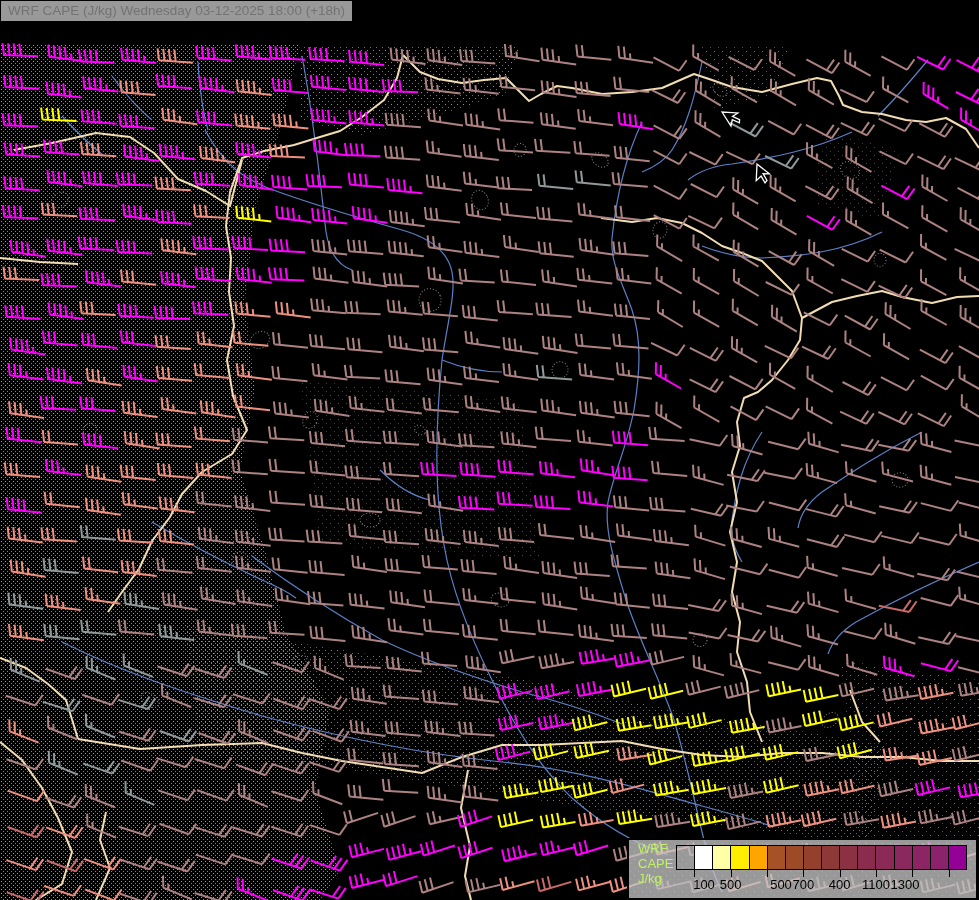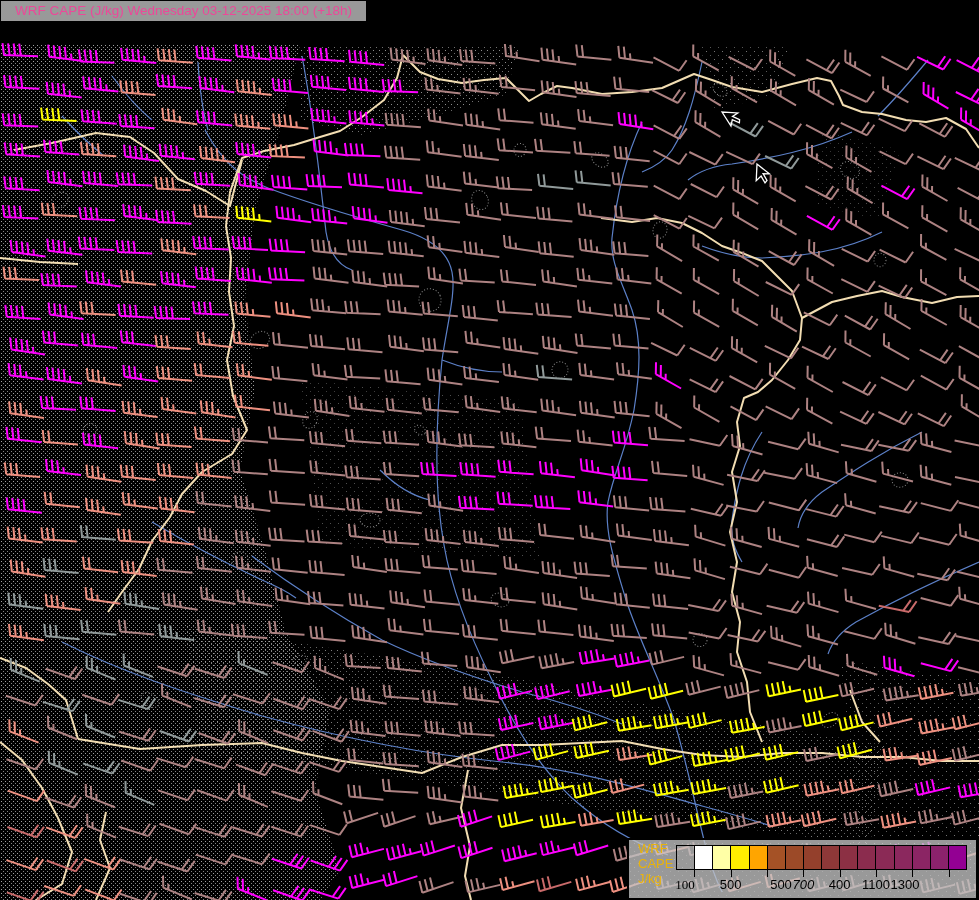--- a/index.html
+++ b/index.html
@@ -2,28 +2,28 @@
 <html><head>
 <meta charset="utf-8">
 <style>
   html,body{margin:0;padding:0;background:#222;}
   #screen{position:relative;width:979px;height:900px;overflow:hidden;background:#000;
           font-family:"Liberation Sans", sans-serif;}
   #screen svg{position:absolute;left:0;top:0;}
   
   #titlebox{position:absolute;left:0;top:0;z-index:30;}
   .tbox{display:table;white-space:nowrap;background:rgba(196,196,196,0.78);
-        border:1px solid #000;color:#ec4899;font-size:13.5px;line-height:20px;
-        padding:0 14px;}
+        border:1px solid #000;color:#737373;font-size:13.5px;line-height:20px;
+        padding:0 7px;}
   .tbox+.tbox{margin-top:-1px;}
   
   #legend{position:absolute;left:627px;top:838px;width:352px;height:62px;z-index:30;
           background:rgba(196,196,196,0.78);border:2px solid #000;border-right-width:3px;
           box-sizing:border-box;}
-  #legend-title{position:absolute;left:9px;top:1px;font-size:13px;line-height:15px;color:#eab308;}
+  #legend-title{position:absolute;left:9px;top:1px;font-size:13px;line-height:15px;color:#bef264;}
   #cbar{position:absolute;left:47px;top:5px;width:291px;height:25px;display:flex;}
   .cell{flex:1 1 0;border:1px solid #000;border-left-width:0;box-sizing:border-box;}
   .cell:first-child{border-left-width:1px;}
   .ctick{position:absolute;top:29px;width:1px;height:8px;background:#000;}
   .clabel{position:absolute;top:37px;transform:translateX(-50%);font-size:13px;color:#000;}
 </style>
 </head>
 <body>
 
 <div id="screen">
@@ -849,27 +849,27 @@
         <div class="cell" style="background: rgb(140, 48, 68);"></div>
         <div class="cell" style="background: rgb(139, 44, 78);"></div>
         <div class="cell" style="background: rgb(139, 42, 86);"></div>
         <div class="cell" style="background: rgb(139, 40, 94);"></div>
         <div class="cell" style="background: rgb(139, 37, 100);"></div>
         <div class="cell" style="background: rgb(139, 34, 108);"></div>
         <div class="cell" style="background: rgb(147, 0, 147);"></div>
       </div>
     <div id="cbar-ticks">
         <div class="ctick" style="left: 65.1875px;"></div>
-        <div class="clabel" style="left: 56px; font-family: Liberation Serif, serif;">100</div>
+        <div class="clabel" style="left: 75px;">100</div>
         <div class="ctick" style="left: 101.562px;"></div>
         <div class="clabel" style="left: 101.562px;">500</div>
         <div class="ctick" style="left: 137.938px;"></div>
         <div class="clabel" style="left: 152px;">500</div>
         <div class="ctick" style="left: 174.312px;"></div>
-        <div class="clabel" style="left: 174.312px; font-style: italic;">700</div>
+        <div class="clabel" style="left: 174.312px;">700</div>
         <div class="ctick" style="left: 210.688px;"></div>
         <div class="clabel" style="left: 210.688px;">400</div>
         <div class="ctick" style="left: 247.062px;"></div>
         <div class="clabel" style="left: 247.062px;">1100</div>
         <div class="ctick" style="left: 283.438px;"></div>
         <div class="clabel" style="left: 276px;">1300</div>
         <div class="ctick" style="left: 319.812px;"></div>
         <div class="clabel" style="left: 319.812px; margin-top: 35px;">1500</div>
       </div>
   </div>

